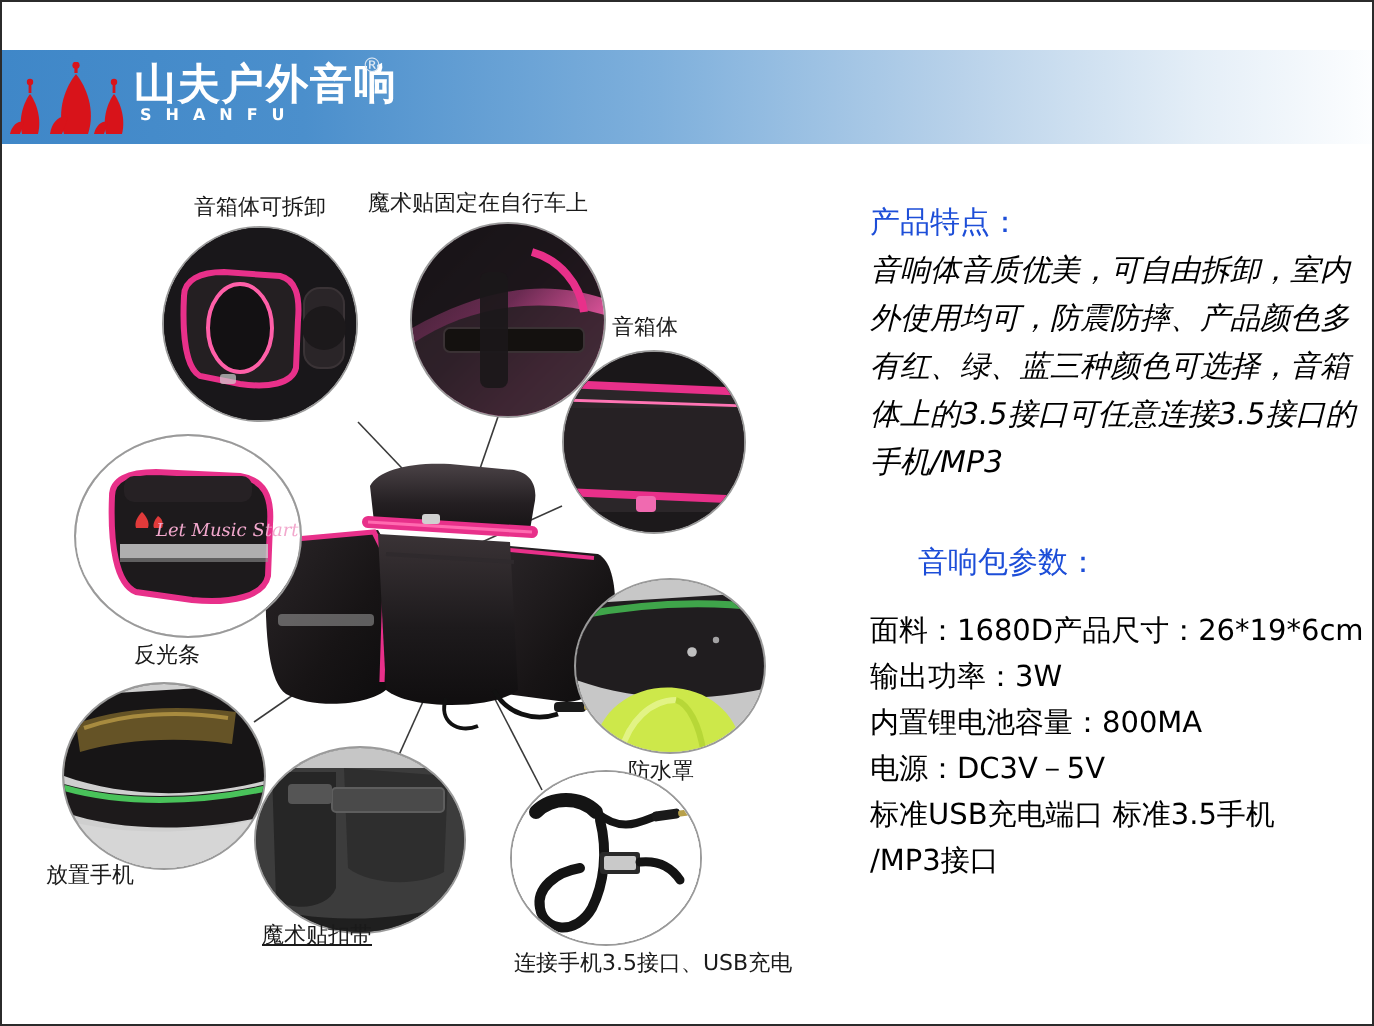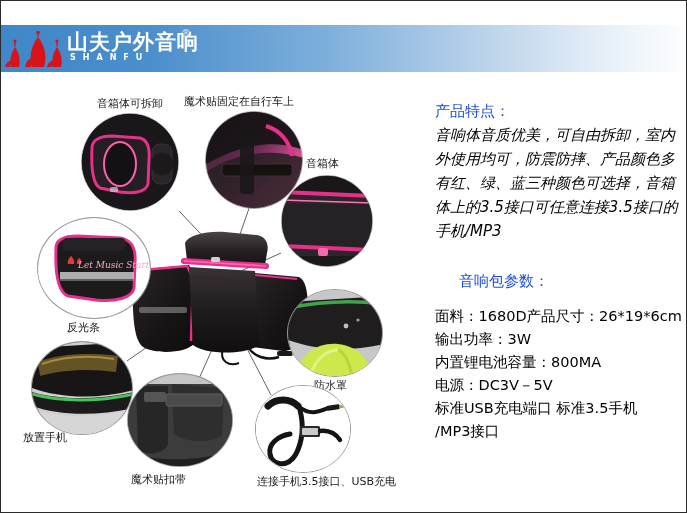--- a/index.html
+++ b/index.html
@@ -411,21 +411,21 @@
           <rect x="0" y="0" width="106" height="10" fill="#c6c6c6"></rect>
           <path d="M8 12 L40 12 L40 70 C36 80 20 82 10 76 Z" fill="#262626"></path>
           <path d="M44 10 L96 14 L94 62 C80 70 56 68 46 60 Z" fill="#2e2e2e"></path>
           <rect x="38" y="20" width="56" height="12" rx="2" fill="#4a4a4a"></rect>
           <rect x="38" y="20" width="56" height="12" rx="2" fill="none" stroke="#5e5e5e" stroke-width="1"></rect>
           <rect x="16" y="18" width="22" height="10" rx="2" fill="#555555"></rect>
           <path d="M0 78 C26 88 72 88 106 76 L106 94 L0 94 Z" fill="#1f1f1f"></path>
         </svg>
       </div>
     </div>
-    <div class="callout-label" style="left:122px; top:380px;">魔术贴扣带</div>
+    <div class="callout-label" style="left:122px; top:368px;text-decoration:underline;">魔术贴扣带</div>
 
     <div class="photo-circle" style="left:246px; top:292px; width:96px; height:88px;">
       <div class="inner tex-cable">
         <svg viewBox="0 0 96 88" width="96" height="88">
           <rect width="96" height="88" fill="#ffffff"></rect>
           <path d="M12 20 C20 12 34 12 42 20" stroke="#141414" stroke-width="7" fill="none" stroke-linecap="round"></path>
           <path d="M42 20 C54 30 62 26 72 22" stroke="#141414" stroke-width="4" fill="none" stroke-linecap="round"></path>
           <rect x="70" y="19" width="14" height="5" rx="2" fill="#1a1a1a" transform="rotate(-8 77 21)"></rect>
           <rect x="83" y="19" width="7" height="3" rx="1" fill="#b7a04a" transform="rotate(-8 86 20)"></rect>
           <path d="M44 24 C48 40 46 56 40 68 C32 82 16 80 14 68 C12 58 22 50 34 48" stroke="#141414" stroke-width="5" fill="none" stroke-linecap="round"></path>

